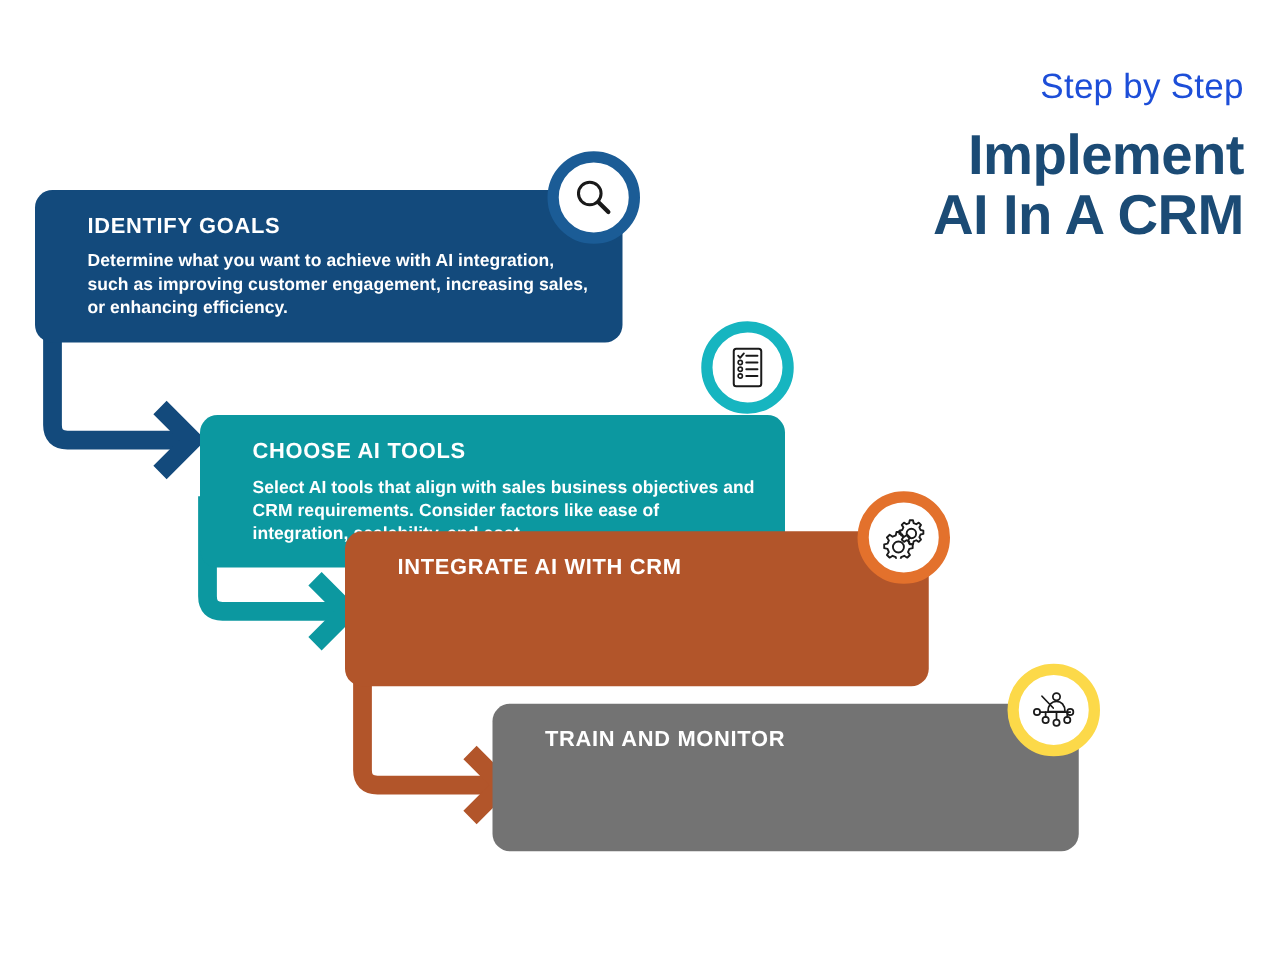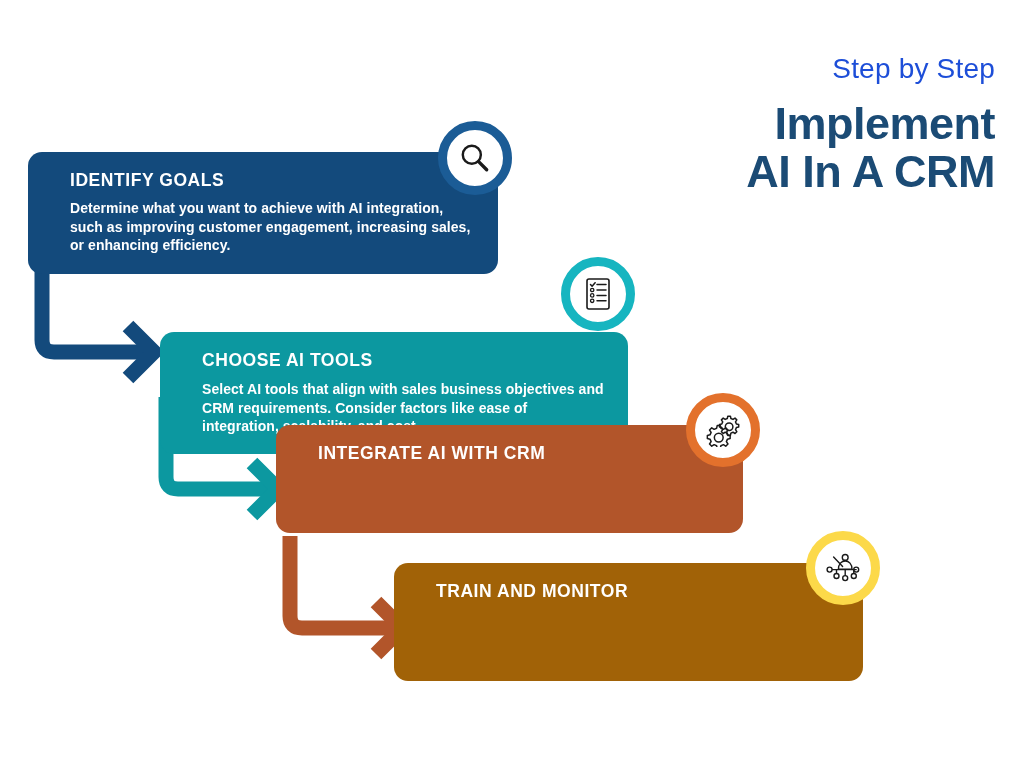--- a/index.html
+++ b/index.html
@@ -69,21 +69,21 @@
     font-weight: 700;
     line-height: 1.32;
     margin: 0;
     color: #ffffff;
     letter-spacing: 0.05px;
     font-family: "Liberation Sans", sans-serif;
   }
 
   #card-1 { left: 28px;  top: 152px; width: 470px; height: 122px; }
   #card-2 { left: 160px; top: 288px; width: 468px; height: 122px; margin-top: 44px; }
-  #card-3 { left: 276px; top: 425px; width: 467px; height: 108px; }
+  #card-3 { left: 276px; top: 425px; width: 467px; height: 124px; }
   #card-4 { left: 394px; top: 563px; width: 469px; height: 118px; }
 
   #card-2 .card-title, #card-3 .card-title, #card-4 .card-title { margin-bottom: 10px; }
 
   
   .badge {
     position: absolute;
     width: 74px;
     height: 74px;
     border-radius: 50%;
@@ -146,21 +146,21 @@
 
   <div class="card" id="card-2" style="background:#0c98a0;">
     <div class="card-title">CHOOSE AI TOOLS</div>
     <div class="card-body">Select AI tools that align with sales business objectives and CRM requirements. Consider factors like ease of integration, scalability, and cost.</div>
   </div>
 
   <div class="card" id="card-3" style="background:#b2552a;">
     <div class="card-title">INTEGRATE AI WITH CRM</div>
   </div>
 
-  <div class="card" id="card-4" style="background:#a16207;">
+  <div class="card" id="card-4" style="background:#737373;">
     <div class="card-title">TRAIN AND MONITOR</div>
   </div>
 
   <div class="badge" id="badge-1">
     <span>
       <svg width="34" height="34" viewBox="0 0 32 32">
         <circle cx="13" cy="13" r="8.5" fill="none" stroke="#1a1a1a" stroke-width="2.3"></circle>
         <line x1="19.4" y1="19.4" x2="27" y2="27" stroke="#1a1a1a" stroke-width="3.2" stroke-linecap="round"></line>
       </svg>
     </span>

